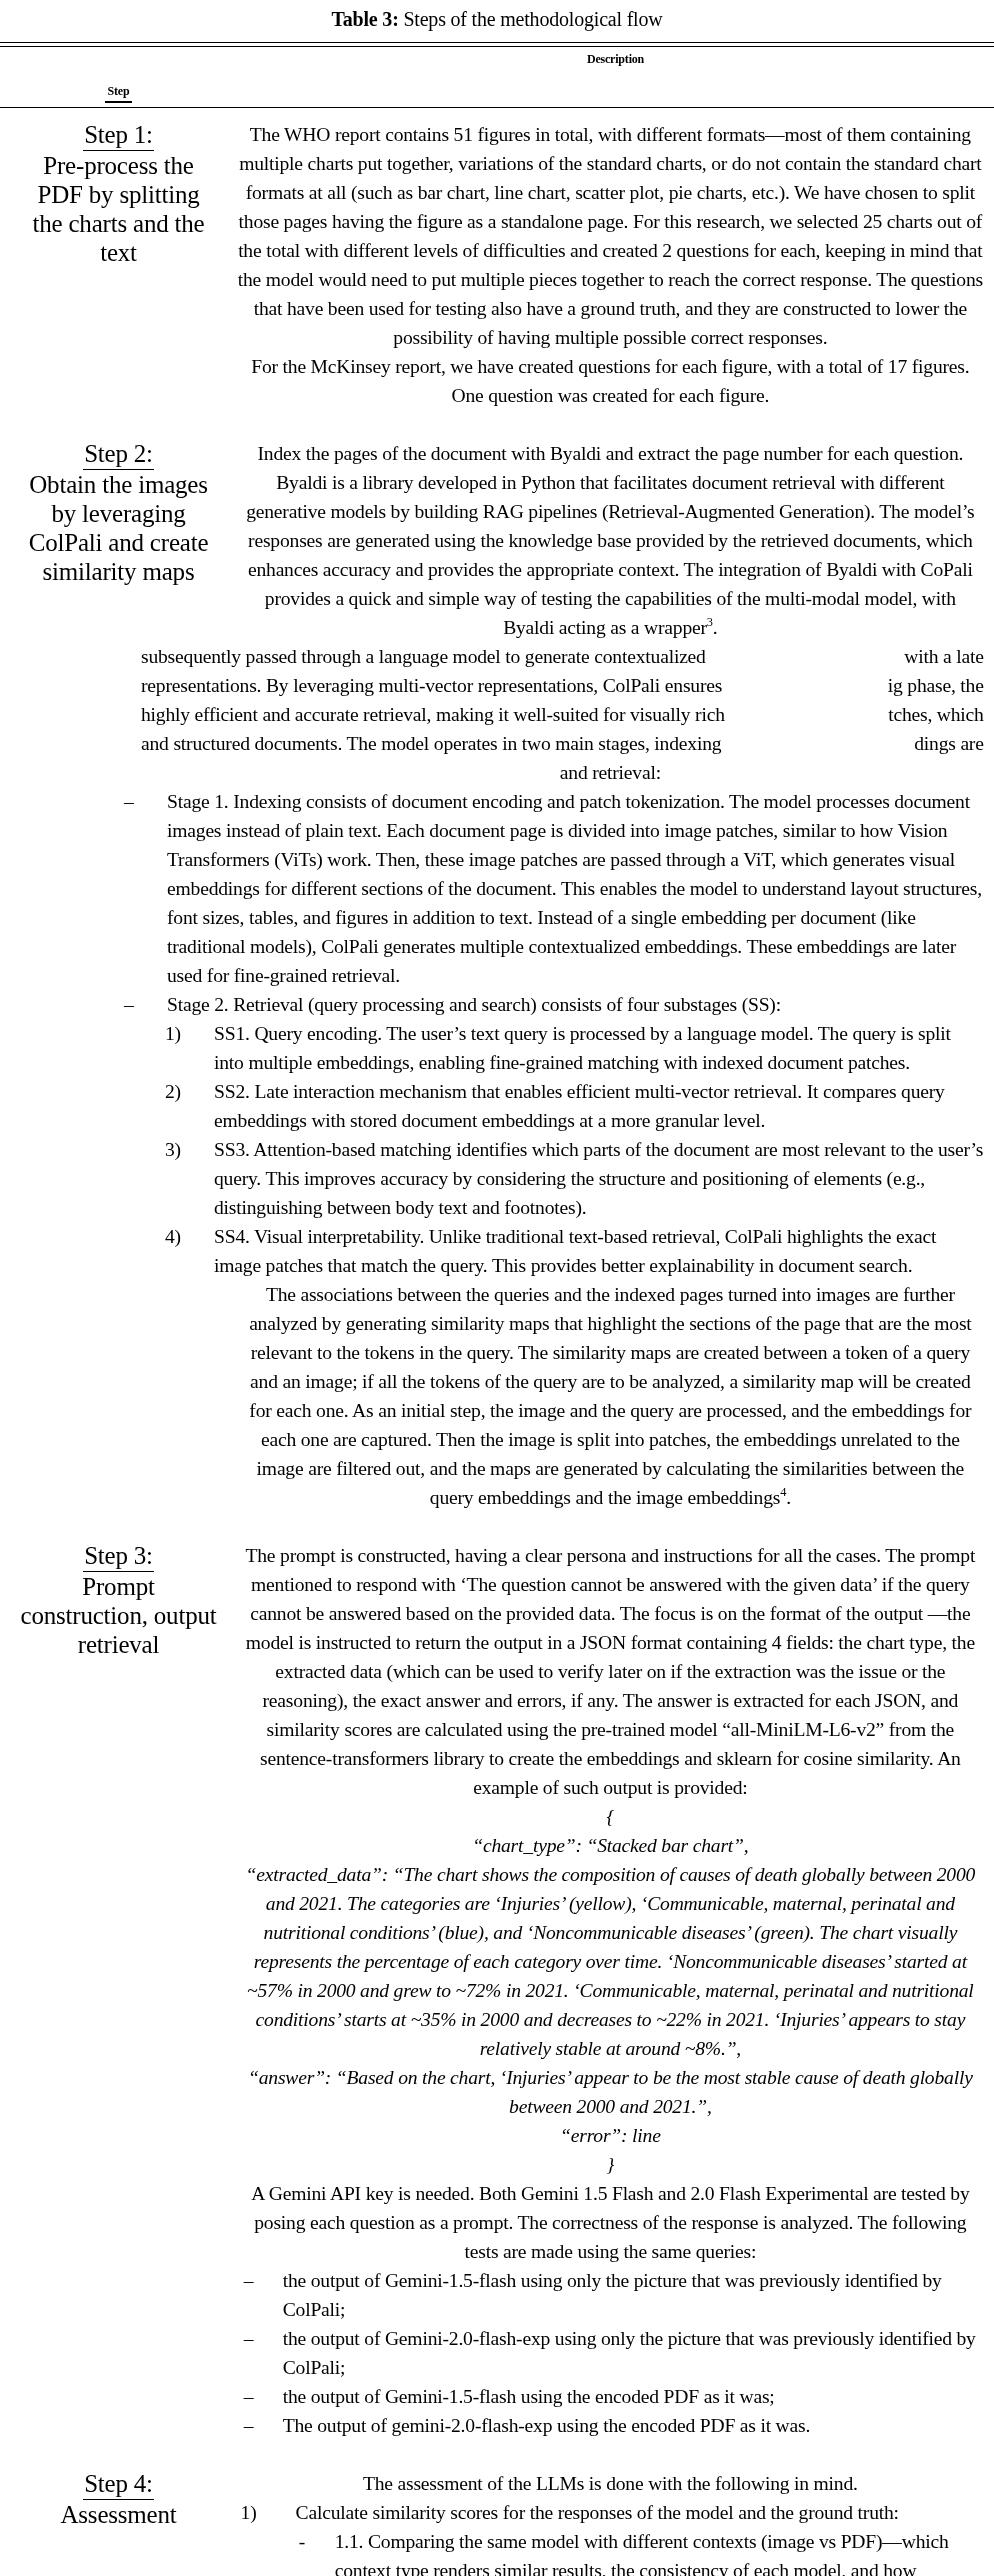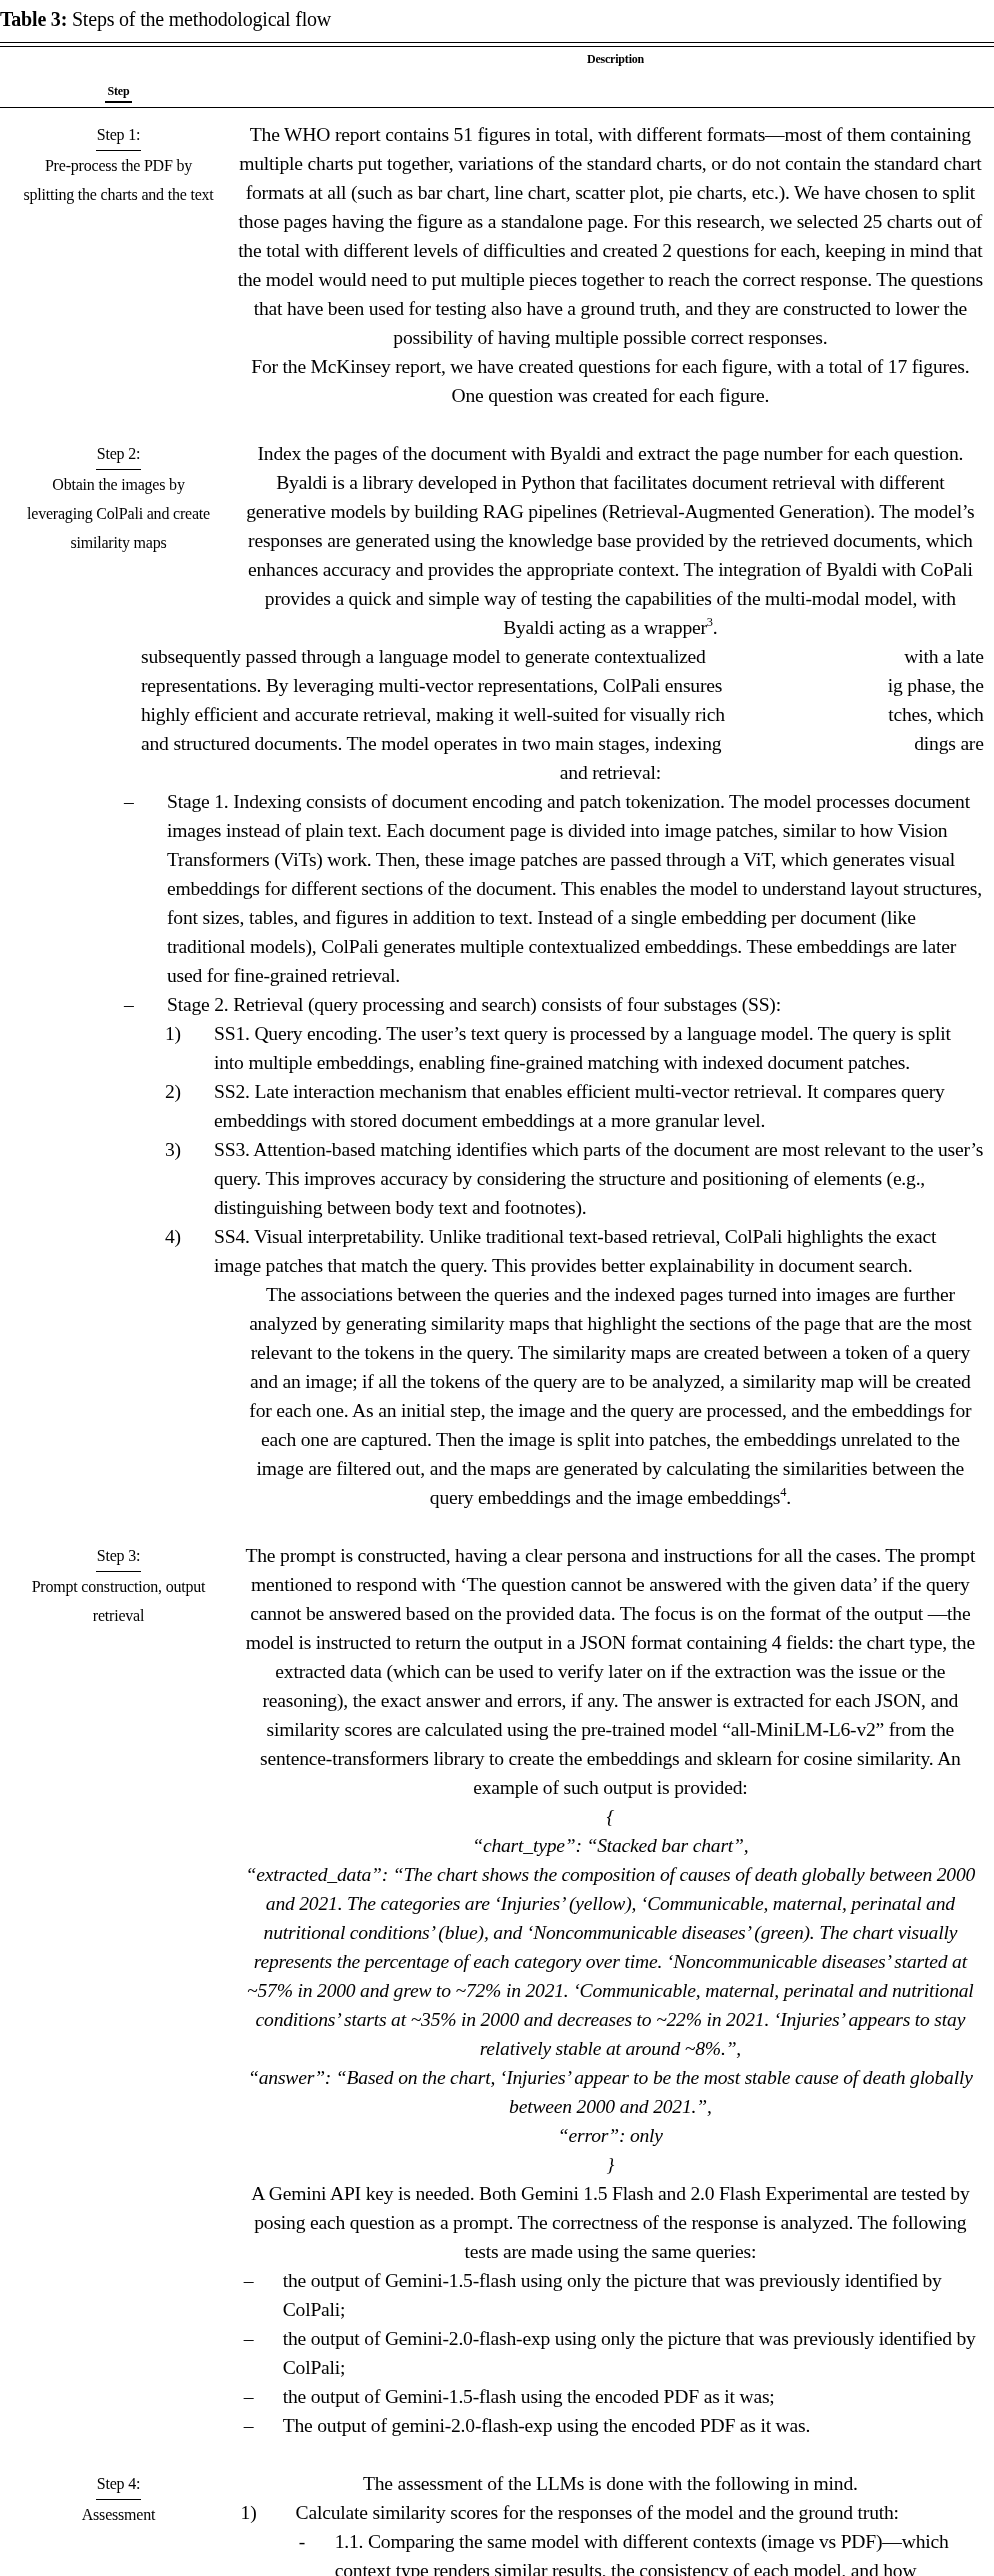--- a/index.html
+++ b/index.html
@@ -1,30 +1,30 @@
 <!DOCTYPE html>
 <html style="font-size:8.2px"><head>
 <meta charset="utf-8">
 <style>
   html,body{margin:0;padding:0;background:#ffffff;color:#000;}
   body{font-family:"Liberation Serif", serif;}
   .page{width:994px;min-height:3355px;box-sizing:border-box;padding-top:6.2px;position:relative;}
-  .caption{text-align:left;font-size:20px;line-height:26px;margin-bottom:10.3px;letter-spacing:-0.2px;}
+  .caption{text-align:center;font-size:20px;line-height:26px;margin-bottom:10.3px;letter-spacing:-0.2px;}
   .bold{font-weight:bold;}
   .it{text-align:right;}
   sup{font-size:12.4px;line-height:0;}
   .rule-double{height:2.6px;border-top:1.5px solid #000;border-bottom:1.5px solid #000;width:100%;}
   .rule-single{border-top:1.5px solid #000;width:100%;}
   .thead{display:grid;grid-template-columns:237px 1fr;padding:5.2px 0 4.1px 0;}
   .th{font-size:12px;font-weight:bold;letter-spacing:-0.2px;margin-top:32px;}
   .col-c{text-align:center;}
   .th-underlined{display:inline-block;border-bottom:2.1px solid #000;padding:0 2.1px 2.1px 2.1px;}
   .row{display:grid;grid-template-columns:237px 757px;margin-top:11.3px;}
   .row + .row{margin-top:29px;}
-  .cell-step{text-align:center;font-size:16px;line-height:29px;padding:0 20px;letter-spacing:-0.2px;}
+  .cell-step{text-align:center;font-size:25px;line-height:29px;padding:0 20px;letter-spacing:-0.2px;}
   .step-label{display:inline-block;border-bottom:1.5px solid #000;padding:0 1px 1px 1px;}
   .cell-desc{font-size:19.6px;line-height:29px;padding-right:10.3px;letter-spacing:-0.2px;}
   .cell-desc p{margin:0;}
   .center{text-align:center;}
   .fragline{display:flex;justify-content:space-between;margin-left:-96px;}
   .fragline .fl{white-space:nowrap;}
   .fragline .fr{white-space:nowrap;}
   .stage-list{margin-left:-113px;}
   .li{display:flex;align-items:flex-start;}
   .marker{flex:none;}
@@ -140,21 +140,21 @@
       <div>Prompt construction, output retrieval</div>
     </div>
     <div class="cell-desc">
       <p class="center"><span>The prompt is constructed, having a clear persona and instructions for all the cases. The prompt mentioned to respond with </span><span class="it">‘The question cannot be answered with the given data’</span><span> if the query cannot be answered based on the provided data. The focus is on the format of the output —the model is instructed to return the output in a JSON format containing 4 fields: the chart type, the extracted data (which can be used to verify later on if the extraction was the issue or the reasoning), the exact answer and errors, if any. The answer is extracted for each JSON, and similarity scores are calculated using the pre-trained model </span><span class="it">“all-MiniLM-L6-v2”</span><span> from the </span><span class="it">sentence-transformers library</span><span> to create the embeddings and </span><span class="it">sklearn</span><span> for cosine similarity. An example of such output is provided:</span></p>
 
       <div class="jsonblock">
         <p>{</p>
         <p><span class="jkey">“chart_type”:</span><span> “Stacked bar chart”,</span></p>
         <p><span class="jkey">“extracted_data”:</span><span> “The chart shows the composition of causes of death globally between 2000 and 2021. The categories are ‘Injuries’ (yellow), ‘Communicable, maternal, perinatal and nutritional conditions’ (blue), and ‘Noncommunicable diseases’ (green). The chart visually represents the percentage of each category over time. ‘Noncommunicable diseases’ started at ~57% in 2000 and grew to ~72% in 2021. ‘Communicable, maternal, perinatal and nutritional conditions’ starts at ~35% in 2000 and decreases to ~22% in 2021. ‘Injuries’ appears to stay relatively stable at around ~8%.”,</span></p>
         <p><span class="jkey">“answer”:</span><span> “Based on the chart, ‘Injuries’ appear to be the most stable cause of death globally between 2000 and 2021.”,</span></p>
-        <p><span class="jkey">“error”:</span><span> only</span></p>
+        <p><span class="jkey">“error”:</span><span> line</span></p>
         <p>}</p>
       </div>
 
       <p class="center">A Gemini API key is needed. Both Gemini 1.5 Flash and 2.0 Flash Experimental are tested by posing each question as a prompt. The correctness of the response is analyzed. The following tests are made using the same queries:</p>
 
       <div class="b3-list">
         <div class="li lb">
           <span class="marker">–</span>
           <div class="litext">the output of Gemini-1.5-flash using only the picture that was previously identified by ColPali;</div>
         </div>

